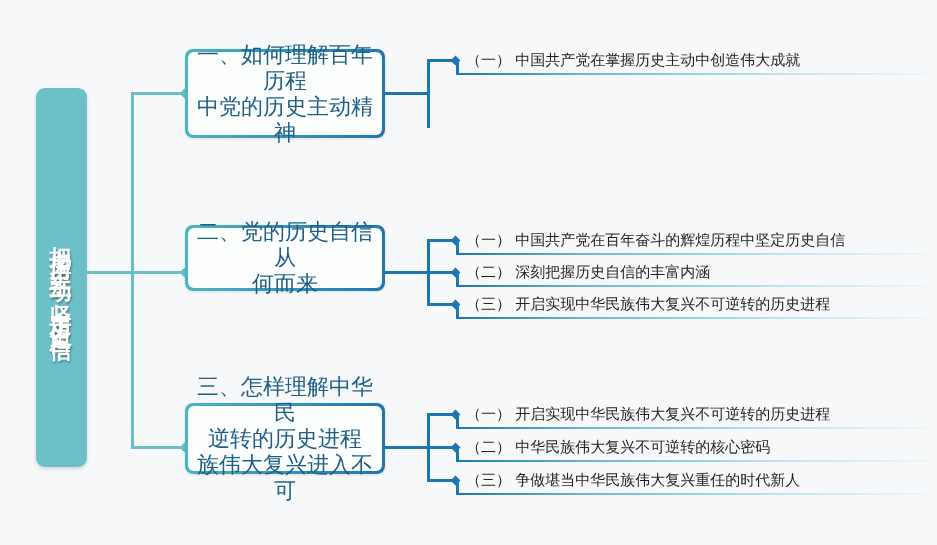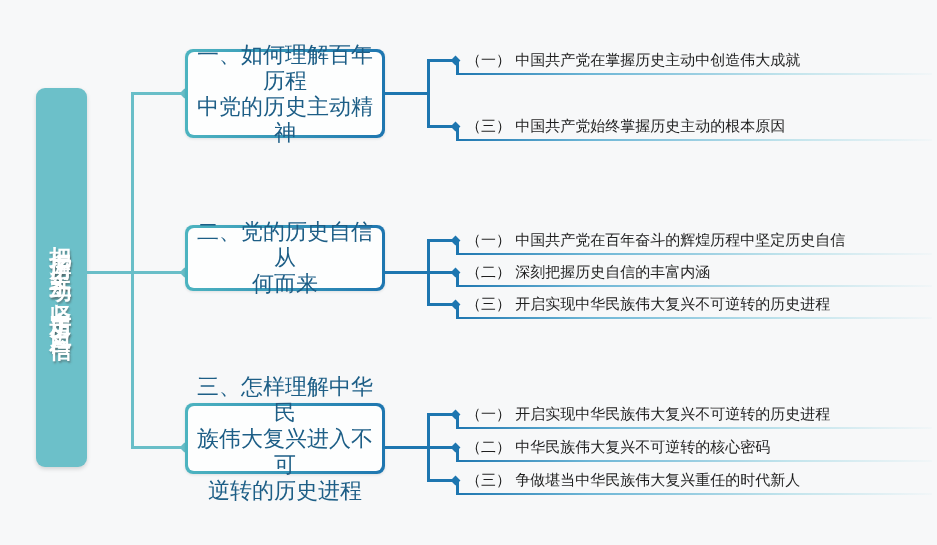--- a/index.html
+++ b/index.html
@@ -82,40 +82,33 @@
   <div class="bbox" style="top:225px;height:66px">
     <div class="bbox-in">
       <div>二、党的历史自信从</div>
       <div>何而来</div>
     </div>
   </div>
 
   <div class="bbox" style="top:403px;height:71px">
     <div class="bbox-in">
       <div>三、怎样理解中华民</div>
+      <div>逆转的历史进程</div>
       <div>族伟大复兴进入不可</div>
-      <div>逆转的历史进程</div>
     </div>
   </div>
 
   <div class="bl h" style="left:385px;top:92px;width:43px"></div>
   <div class="bl v" style="left:427px;top:59px;height:69px"></div>
 
   <div class="srow" style="top:49px">
     <div class="srow-line"></div>
     <div class="srow-dot"></div>
     <div class="srow-drop"></div>
     <span class="srow-text">（一） 中国共产党在掌握历史主动中创造伟大成就</span>
-    <div class="srow-underline"></div>
-  </div>
-  <div class="srow" style="top:115px">
-    <div class="srow-line"></div>
-    <div class="srow-dot"></div>
-    <div class="srow-drop"></div>
-    <span class="srow-text">（三） 中国共产党始终掌握历史主动的根本原因</span>
     <div class="srow-underline"></div>
   </div>
 
   <div class="bl h" style="left:385px;top:271px;width:43px"></div>
   <div class="bl v" style="left:427px;top:239px;height:67px"></div>
 
   <div class="srow" style="top:229px">
     <div class="srow-line"></div>
     <div class="srow-dot"></div>
     <div class="srow-drop"></div>

